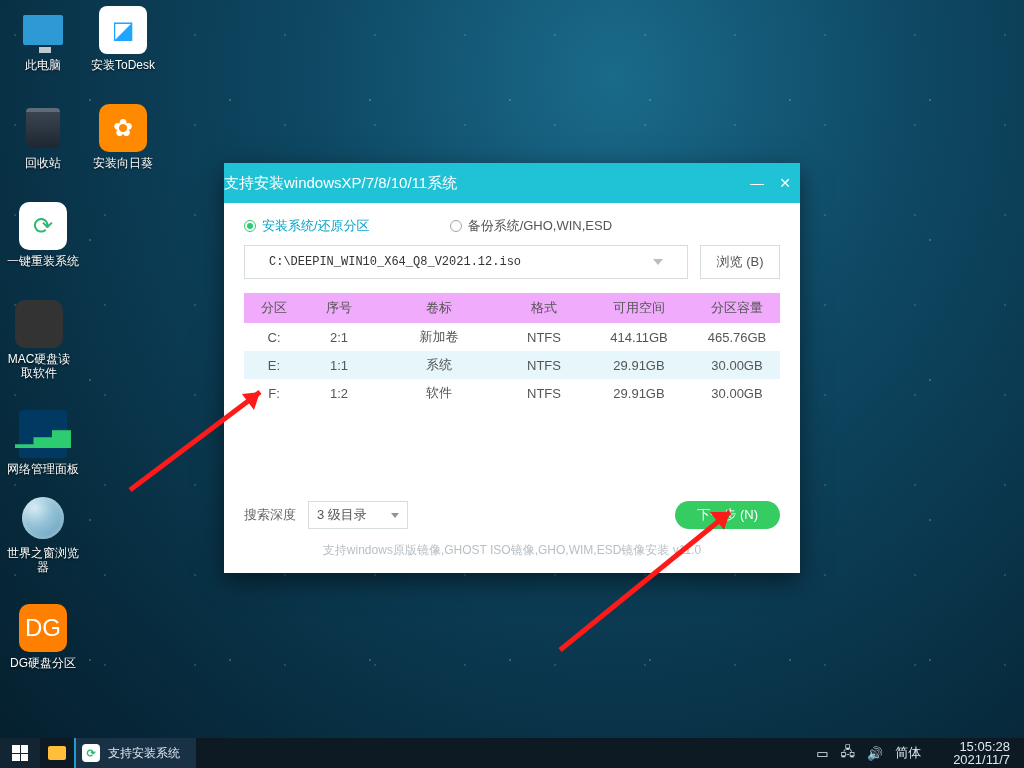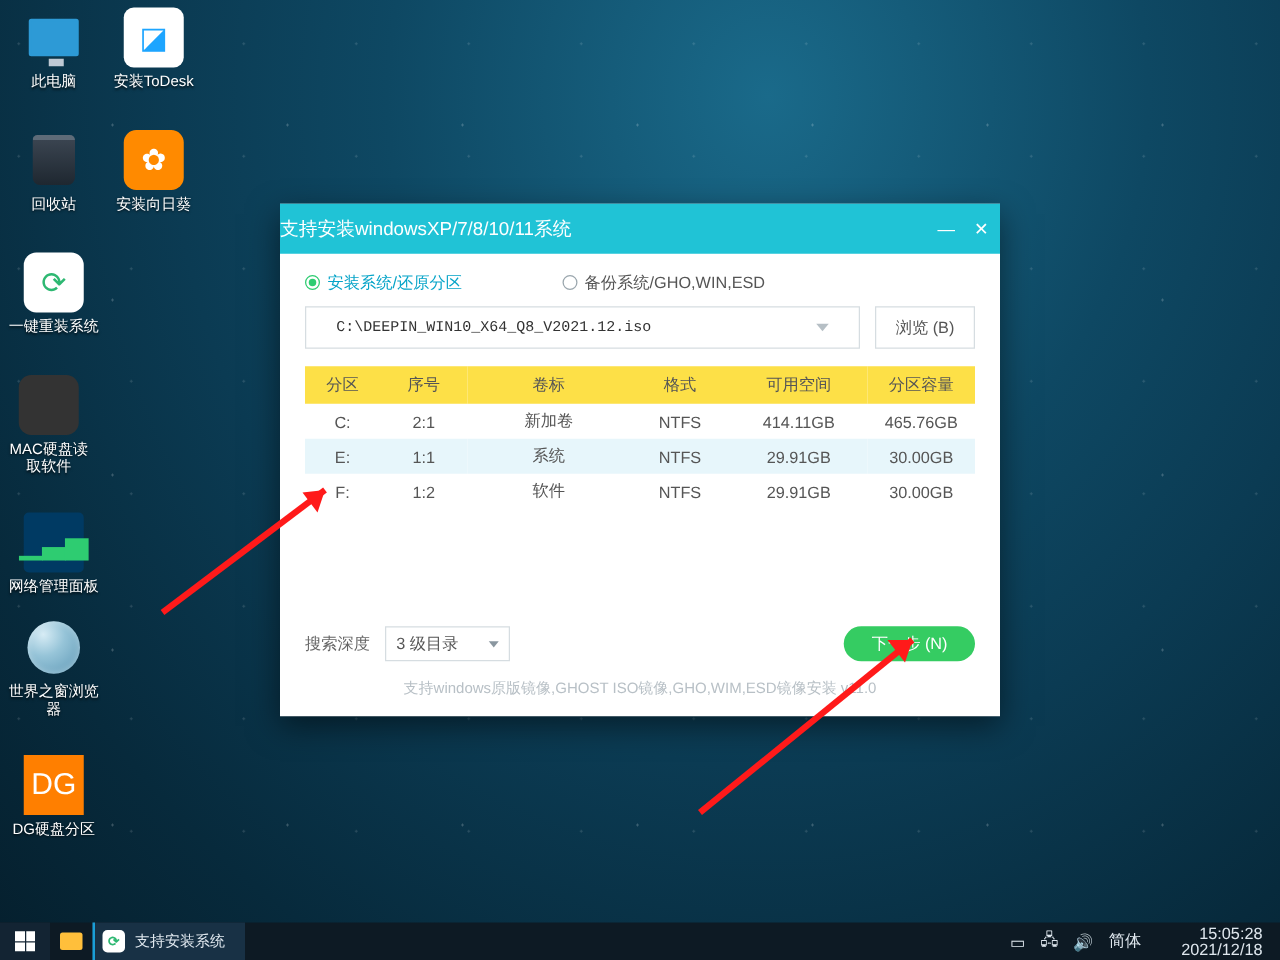--- a/index.html
+++ b/index.html
@@ -17,21 +17,21 @@
 .dicon .lbl { color: #fff; text-shadow: 0 1px 2px rgba(0,0,0,.8); line-height: 14px; }
 
 .ic-mypc   { top: 6px;   left: 6px; }   .ic-mypc .ibox { background: transparent; }
 .ic-todesk { top: 6px;   left: 86px; }  .ic-todesk .ibox { background: #fff; color:#1da5ff; }
 .ic-bin    { top: 104px; left: 6px; }   .ic-bin .ibox { background: transparent; }
 .ic-sun    { top: 104px; left: 86px; }  .ic-sun .ibox { background: #ff8a00; color:#fff; border-radius:10px; }
 .ic-rein   { top: 202px; left: 6px; }   .ic-rein .ibox { background: #fff; color:#2eb872; border-radius:10px; }
 .ic-mac    { top: 300px; left: 2px; }   .ic-mac .ibox { background: #333; color:#ddd; border-radius:10px; }
 .ic-net    { top: 410px; left: 6px; }   .ic-net .ibox { background: #003a63; color:#2ecc71; border-radius:4px; }
 .ic-brw    { top: 494px; left: 6px; }   .ic-brw .ibox { background: transparent; }
-.ic-dg     { top: 604px; left: 6px; }   .ic-dg .ibox { background: #ff7f00; color:#fff; border-radius:0; }
+.ic-dg     { top: 604px; left: 6px; }   .ic-dg .ibox { background: #ff7f00; color:#fff; border-radius:10px; }
 
 
 .monitor { width:40px; height:30px; background:#2d9ad6; border:2px solid #2d9ad6; border-radius:2px; position:relative; }
 .monitor:after { content:""; position:absolute; left:14px; top:30px; width:12px; height:6px; background:#bfc9d4; }
 .bin { width:34px; height:40px; background:linear-gradient(#3a4450,#1e2730); border-radius:4px 4px 6px 6px; border-top:4px solid #5e6b78; }
 .globe { width:42px; height:42px; border-radius:50%; background:radial-gradient(circle at 30% 25%, #d7ecf5 0,#96c4d8 40%,#5b96b4 100%); box-shadow:0 0 6px rgba(255,255,255,.4) inset; }
 
 
 .win {
   position: absolute; left: 224px; top: 163px; width: 576px; height: 410px;
@@ -55,21 +55,21 @@
 
 .lblrow { margin: 6px 0 8px 0; color:#666; }
 
 .pathrow { display:flex; gap:12px; margin-bottom:14px; }
 .pathbox { flex:1; height:34px; border:1px solid #d6dde1; display:flex; align-items:center; padding:0 24px; background:#fff; justify-content:space-between; }
 .pathbox input { border:none; outline:none; font-family:"Courier New",monospace; font-size:12px; width:100%; color:#333; }
 .pathbox .dd { border-left:5px solid transparent; border-right:5px solid transparent; border-top:6px solid #b6bfc5; }
 .browse { width:80px; height:34px; border:1px solid #d6dde1; background:#fff; color:#555; font-size:13px; cursor:pointer; }
 
 table { width:100%; border-collapse:collapse; font-size:13px; }
-th { background:#fde047; color:#555; font-weight:normal; height:30px; }
+th { background:#f0abfc; color:#555; font-weight:normal; height:30px; }
 td { text-align:center; height:28px; color:#555; }
 tr.sel td { background:#e7f6fb; }
 
 .footer { position:absolute; left:20px; right:20px; bottom:44px; display:flex; align-items:center; }
 .footer .flbl { color:#666; font-size:13px; margin-right:12px; }
 .depth { height:28px; border:1px solid #d6dde1; padding:0 8px; min-width:100px; display:flex; align-items:center; justify-content:space-between; font-size:13px; color:#555; cursor:pointer; }
 .depth .dd { border-left:4px solid transparent; border-right:4px solid transparent; border-top:5px solid #8a97a0; }
 .next { margin-left:auto; background:#35cc62; color:#fff; border:none; border-radius:14px; height:28px; padding:0 22px; font-size:13px; cursor:pointer; }
 
 .foottxt { position:absolute; left:0; right:0; bottom:14px; text-align:center; font-size:12px; color:#b8c0c6; }
@@ -261,16 +261,16 @@
     <div class="ticon">⟳</div>
     <span>支持安装系统</span>
   </div>
   <div class="tray">
     <span class="ico">▭</span>
     <span class="ico">🖧</span>
     <span class="ico">🔊</span>
     <span class="ico">简体</span>
     <div class="clock">
       <div>15:05:28</div>
-      <div>2021/12/18</div>
+      <div>2021/11/7</div>
     </div>
   </div>
 </div>
 
 </body></html>

